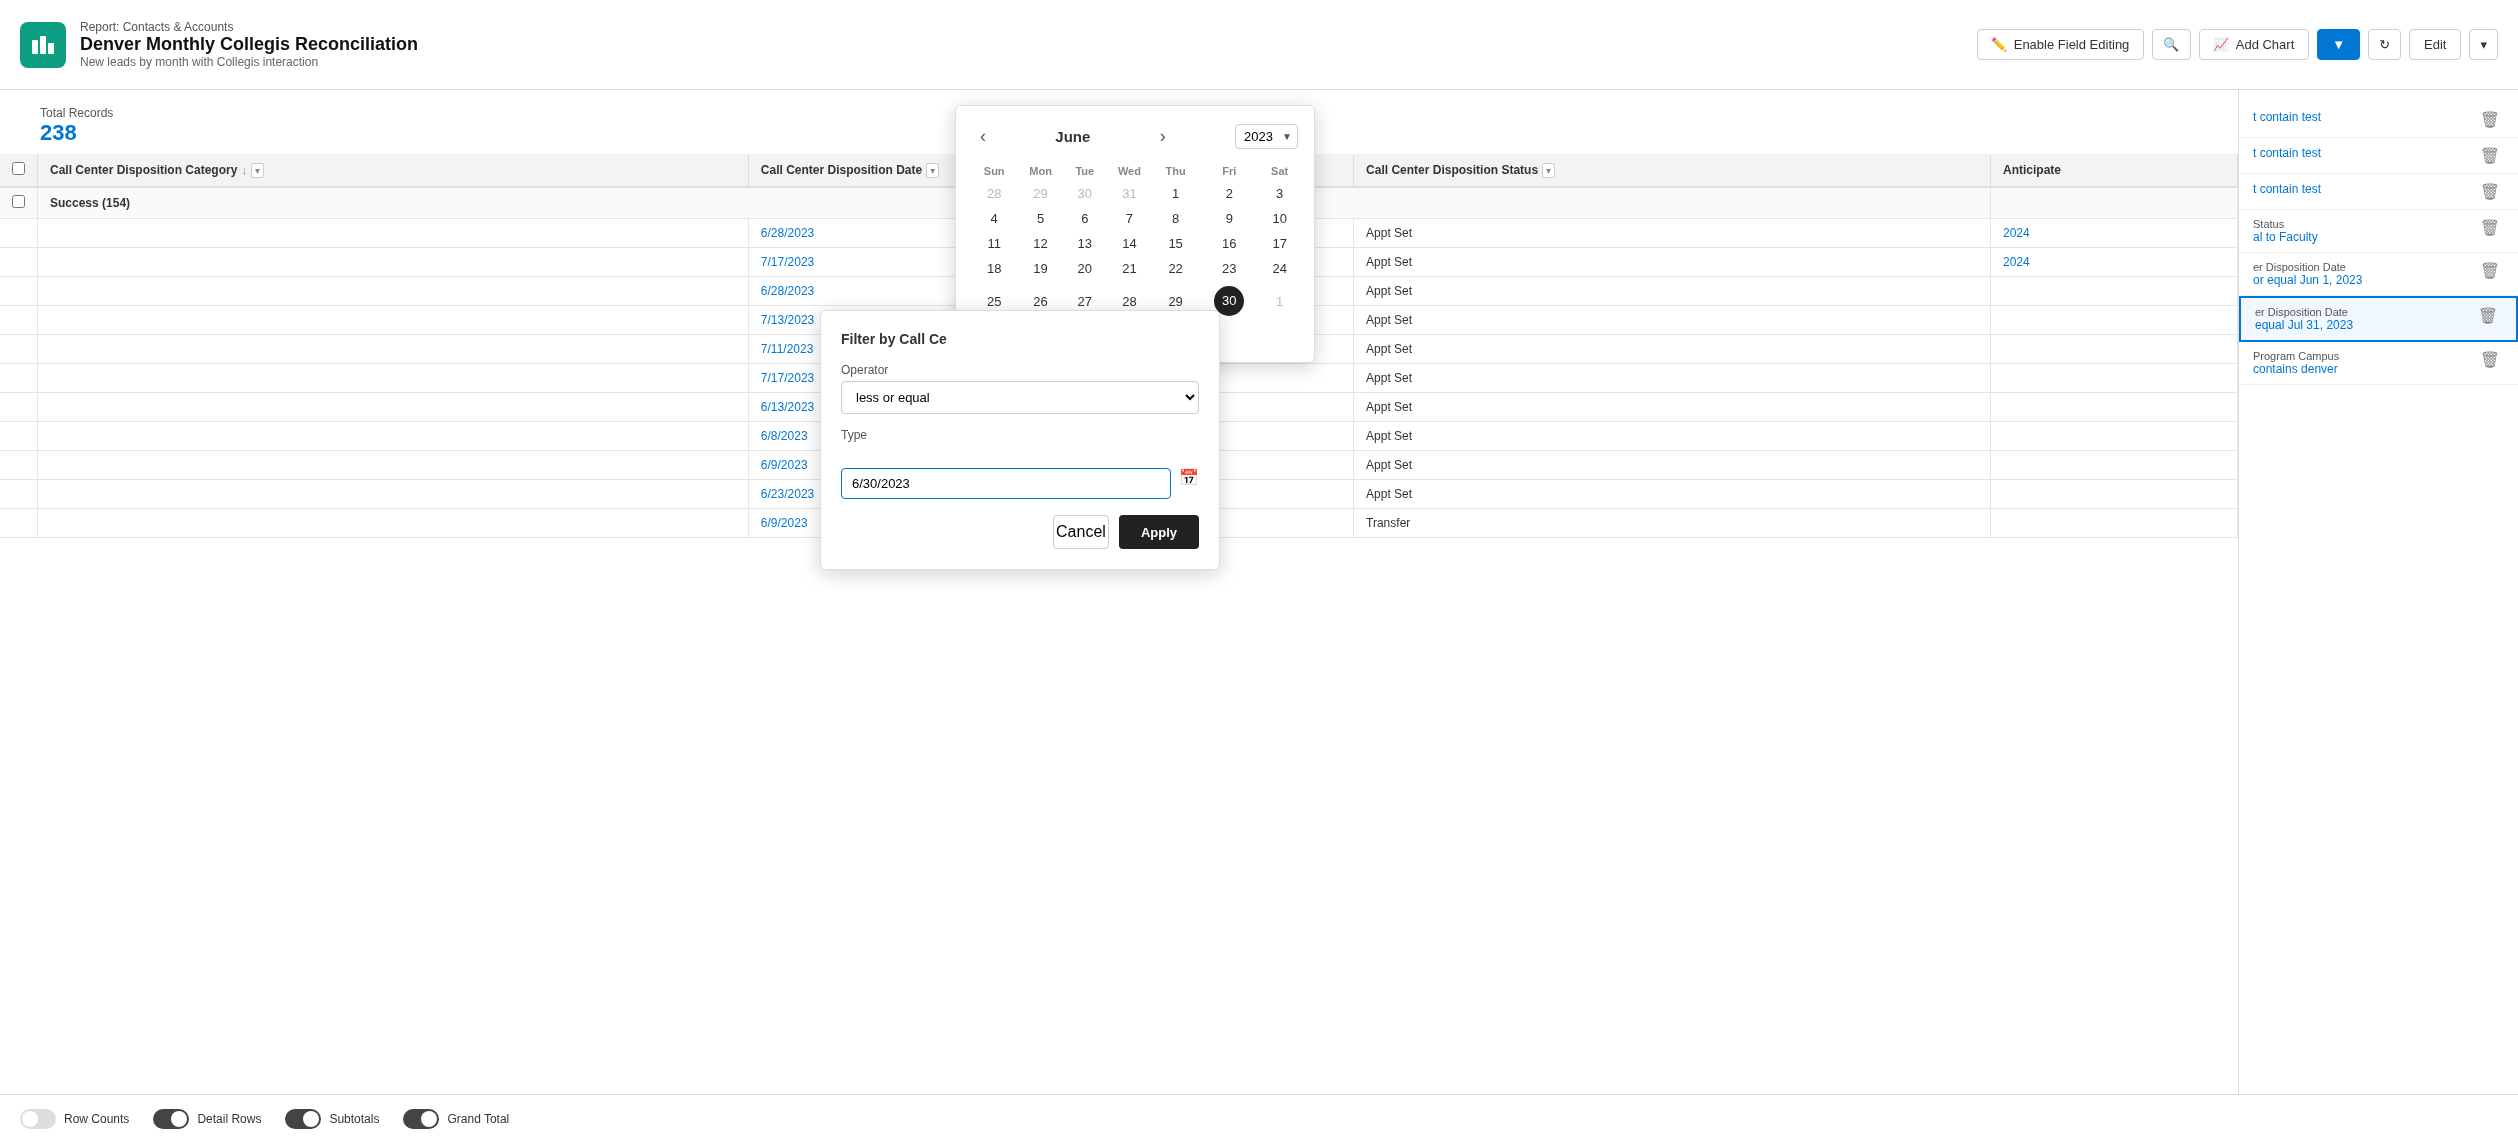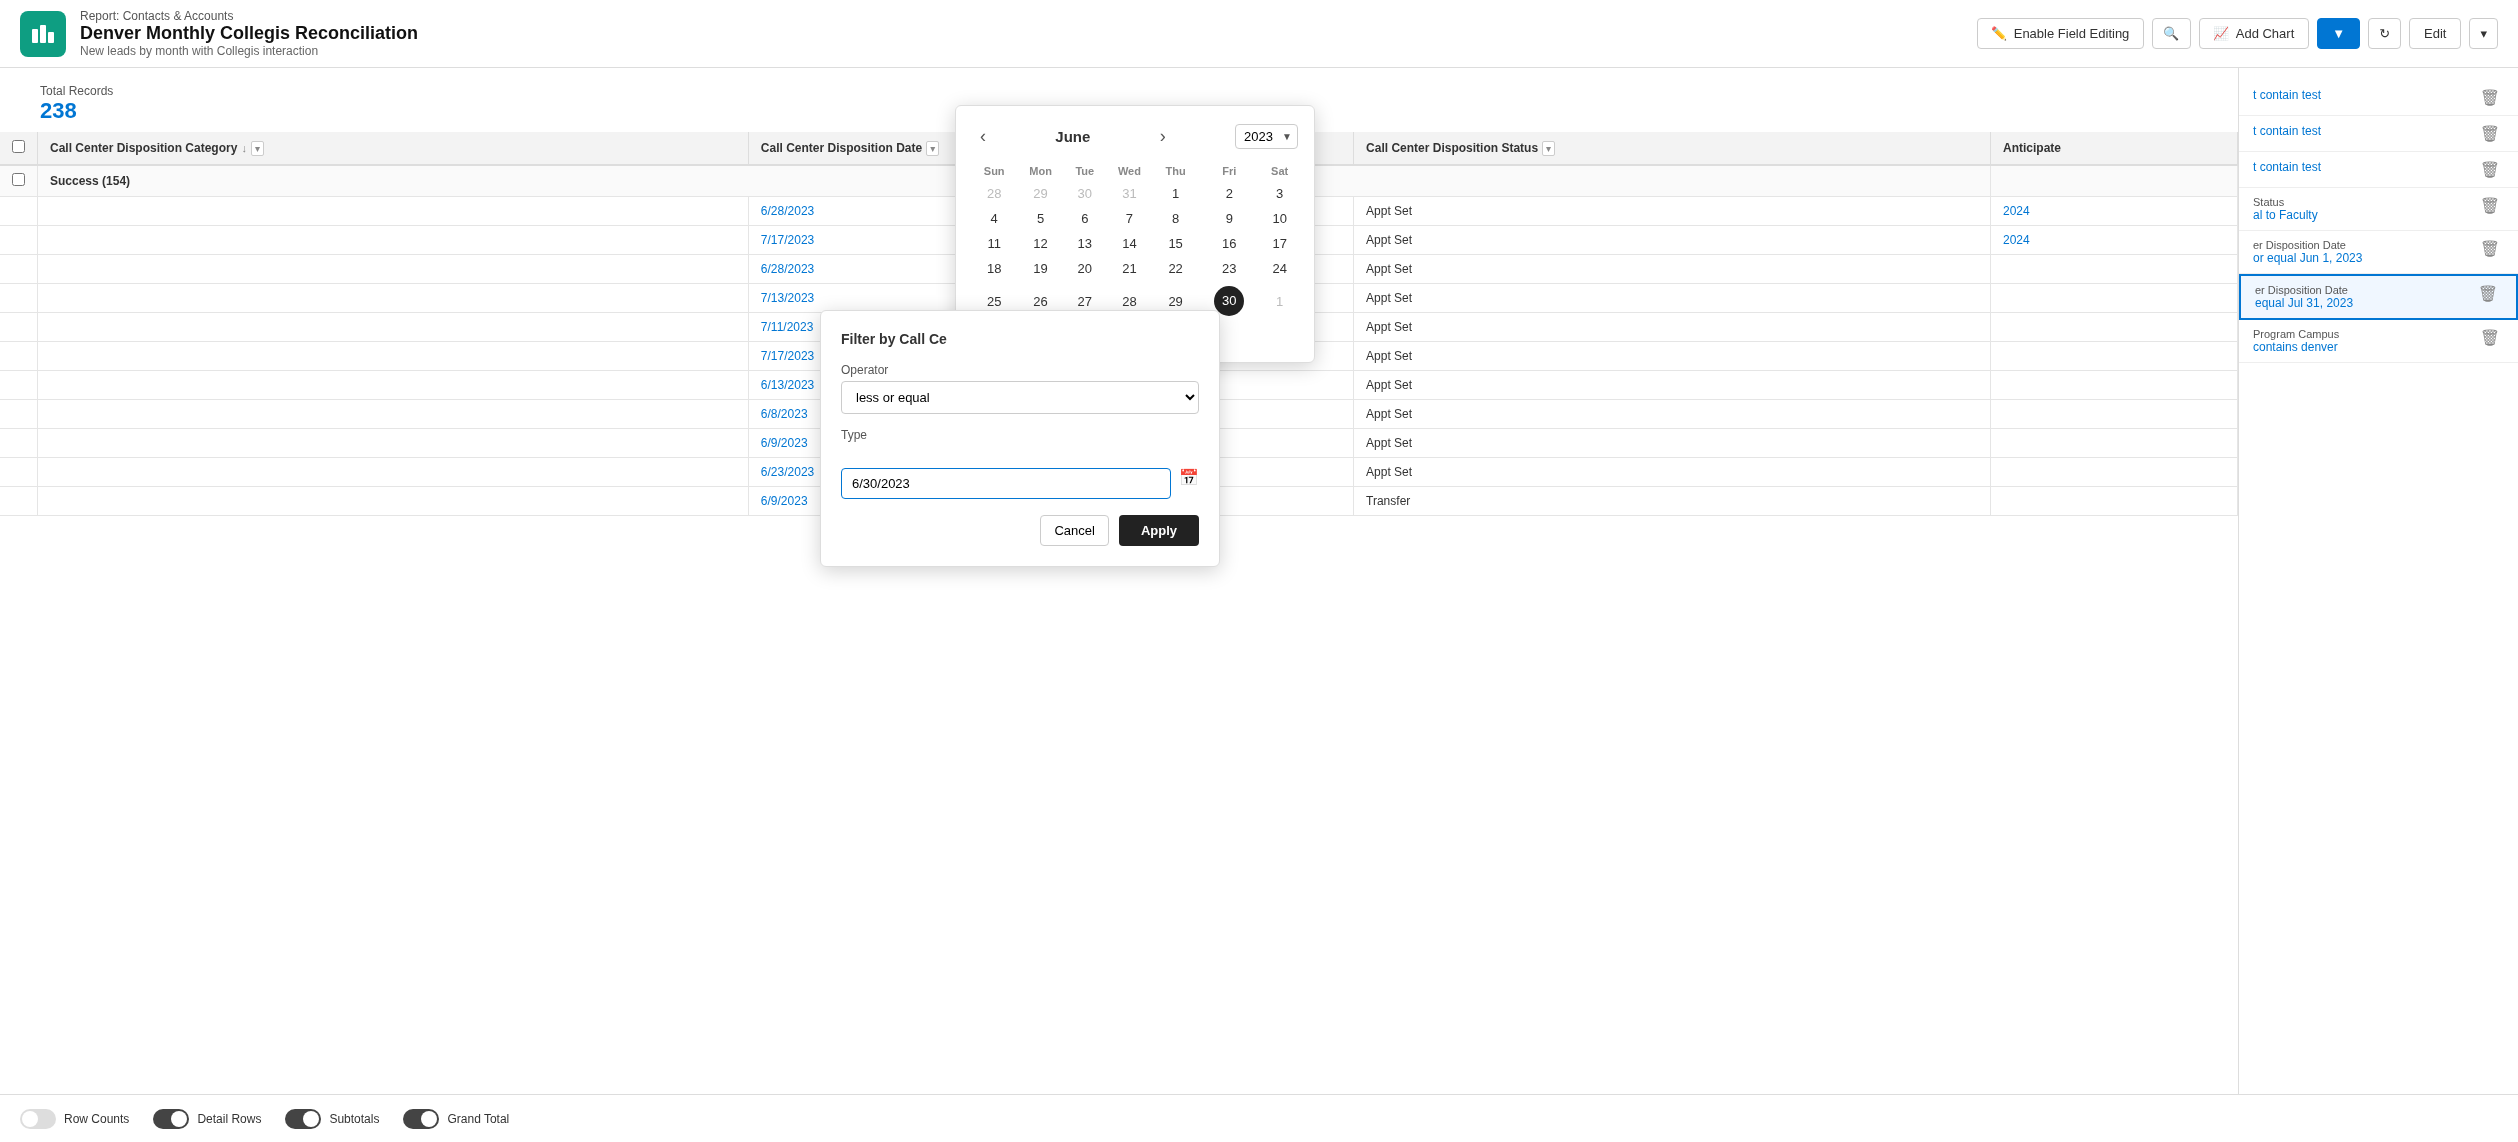--- a/index.html
+++ b/index.html
@@ -6,21 +6,21 @@
     body { font-family: -apple-system, BlinkMacSystemFont, 'Segoe UI', sans-serif; background: #f3f3f3; font-size: 13px; color: #333; overflow: hidden; }
 
     
     .app-header {
       background: #fff;
       border-bottom: 1px solid #ddd;
       padding: 10px 20px;
       display: flex;
       align-items: center;
       justify-content: space-between;
-      height: 68px;
+      height: 90px;
     }
     .header-left { display: flex; align-items: center; gap: 14px; }
     .app-logo {
       width: 46px; height: 46px; background: #0e9e82; border-radius: 8px;
       display: flex; align-items: center; justify-content: center; color: #fff; font-size: 22px;
       flex-shrink: 0;
     }
     .report-meta { display: flex; flex-direction: column; }
     .report-type { font-size: 12px; color: #555; }
     .report-title { font-size: 18px; font-weight: 700; color: #111; }
@@ -109,21 +109,21 @@
       pointer-events: all;
     }
     .filter-popup-title { font-size: 14px; font-weight: 600; margin-bottom: 16px; }
     .field-group { margin-bottom: 14px; }
     .field-label { font-size: 12px; color: #555; margin-bottom: 4px; }
     .field-select {
       width: 100%; border: 1px solid #ccc; border-radius: 4px; padding: 7px 10px;
       font-size: 13px; background: #fff; cursor: pointer;
     }
     .popup-actions { display: flex; justify-content: flex-end; gap: 10px; margin-top: 16px; }
-    .btn-cancel { border: 1px solid #ccc; background: #fff; border-radius: 4px; padding: 7px 13px; cursor: pointer; font-size: 13px; }
+    .btn-cancel { border: 1px solid #ccc; background: #fff; border-radius: 4px; padding: 7px 2px; cursor: pointer; font-size: 16px; }
     .btn-apply { background: #222; color: #fff; border: none; border-radius: 4px; padding: 7px 22px; cursor: pointer; font-size: 13px; font-weight: 600; }
     .date-input-row { display: flex; align-items: center; gap: 8px; }
     .date-input {
       flex: 1; border: 1px solid #0176d3; border-radius: 4px; padding: 7px 10px;
       font-size: 13px; background: #fff; margin-top: 12px;
     }
     .cal-icon { color: #666; font-size: 16px; cursor: pointer; }
 
     
     .calendar-popup {

